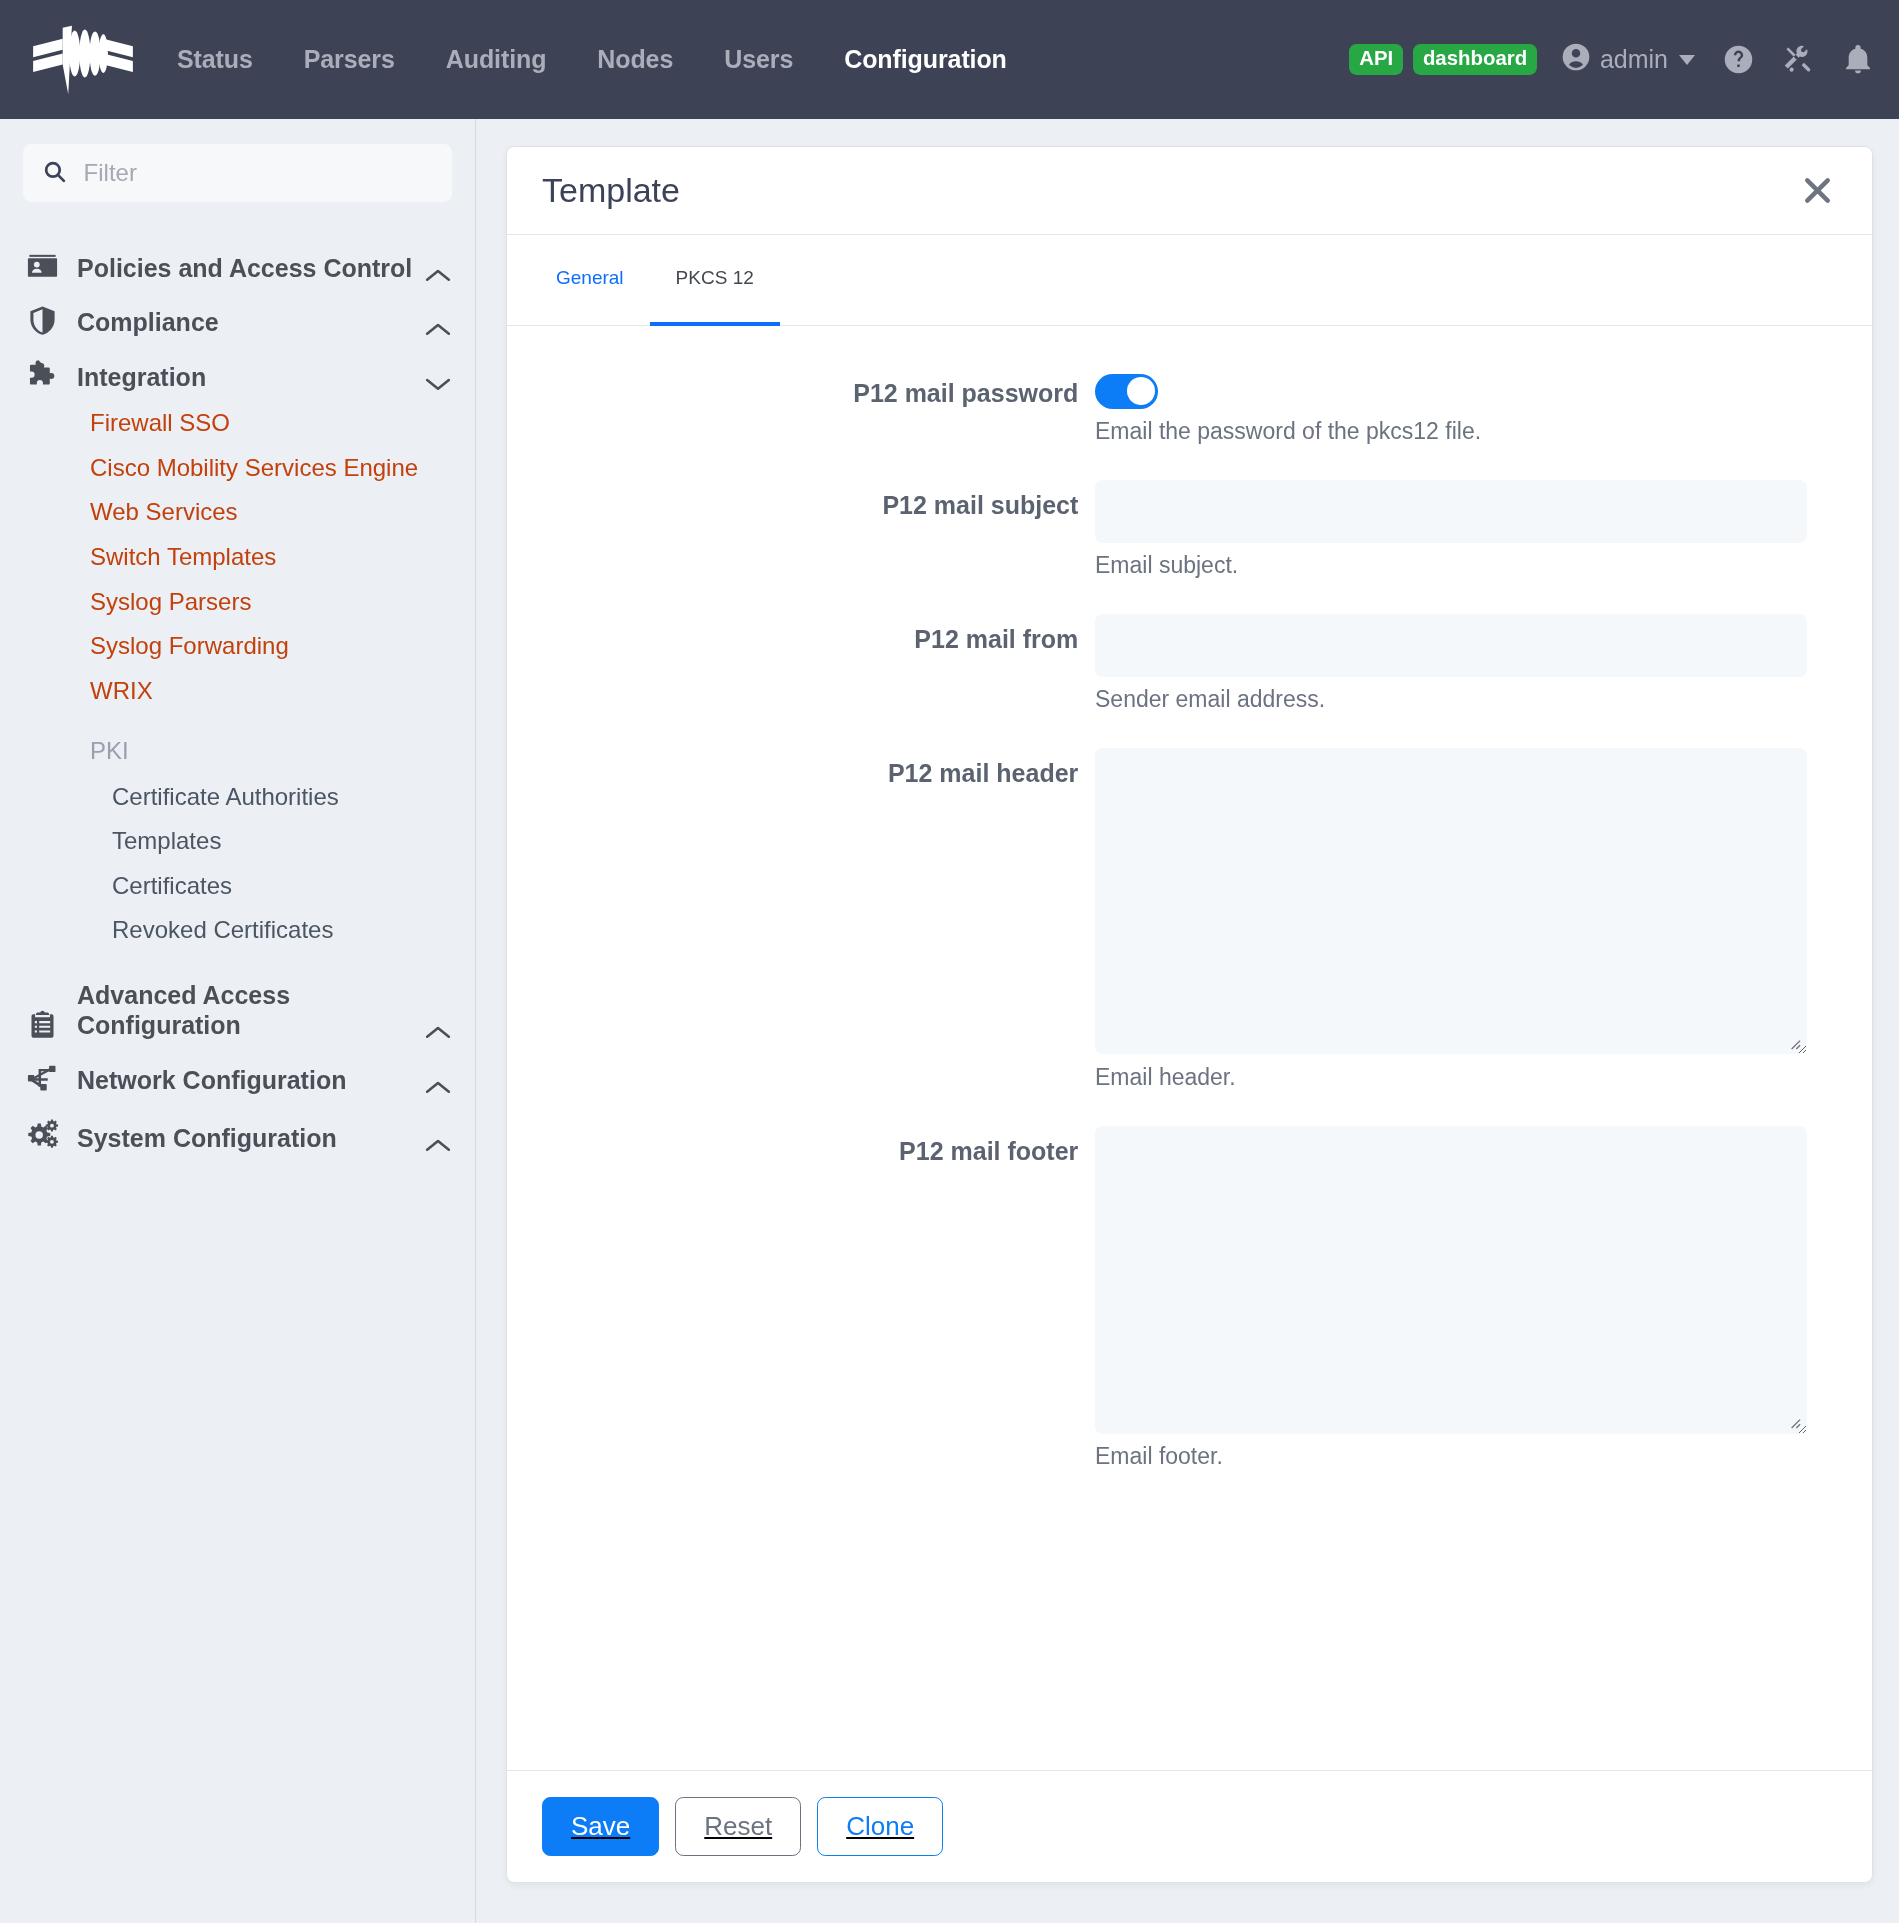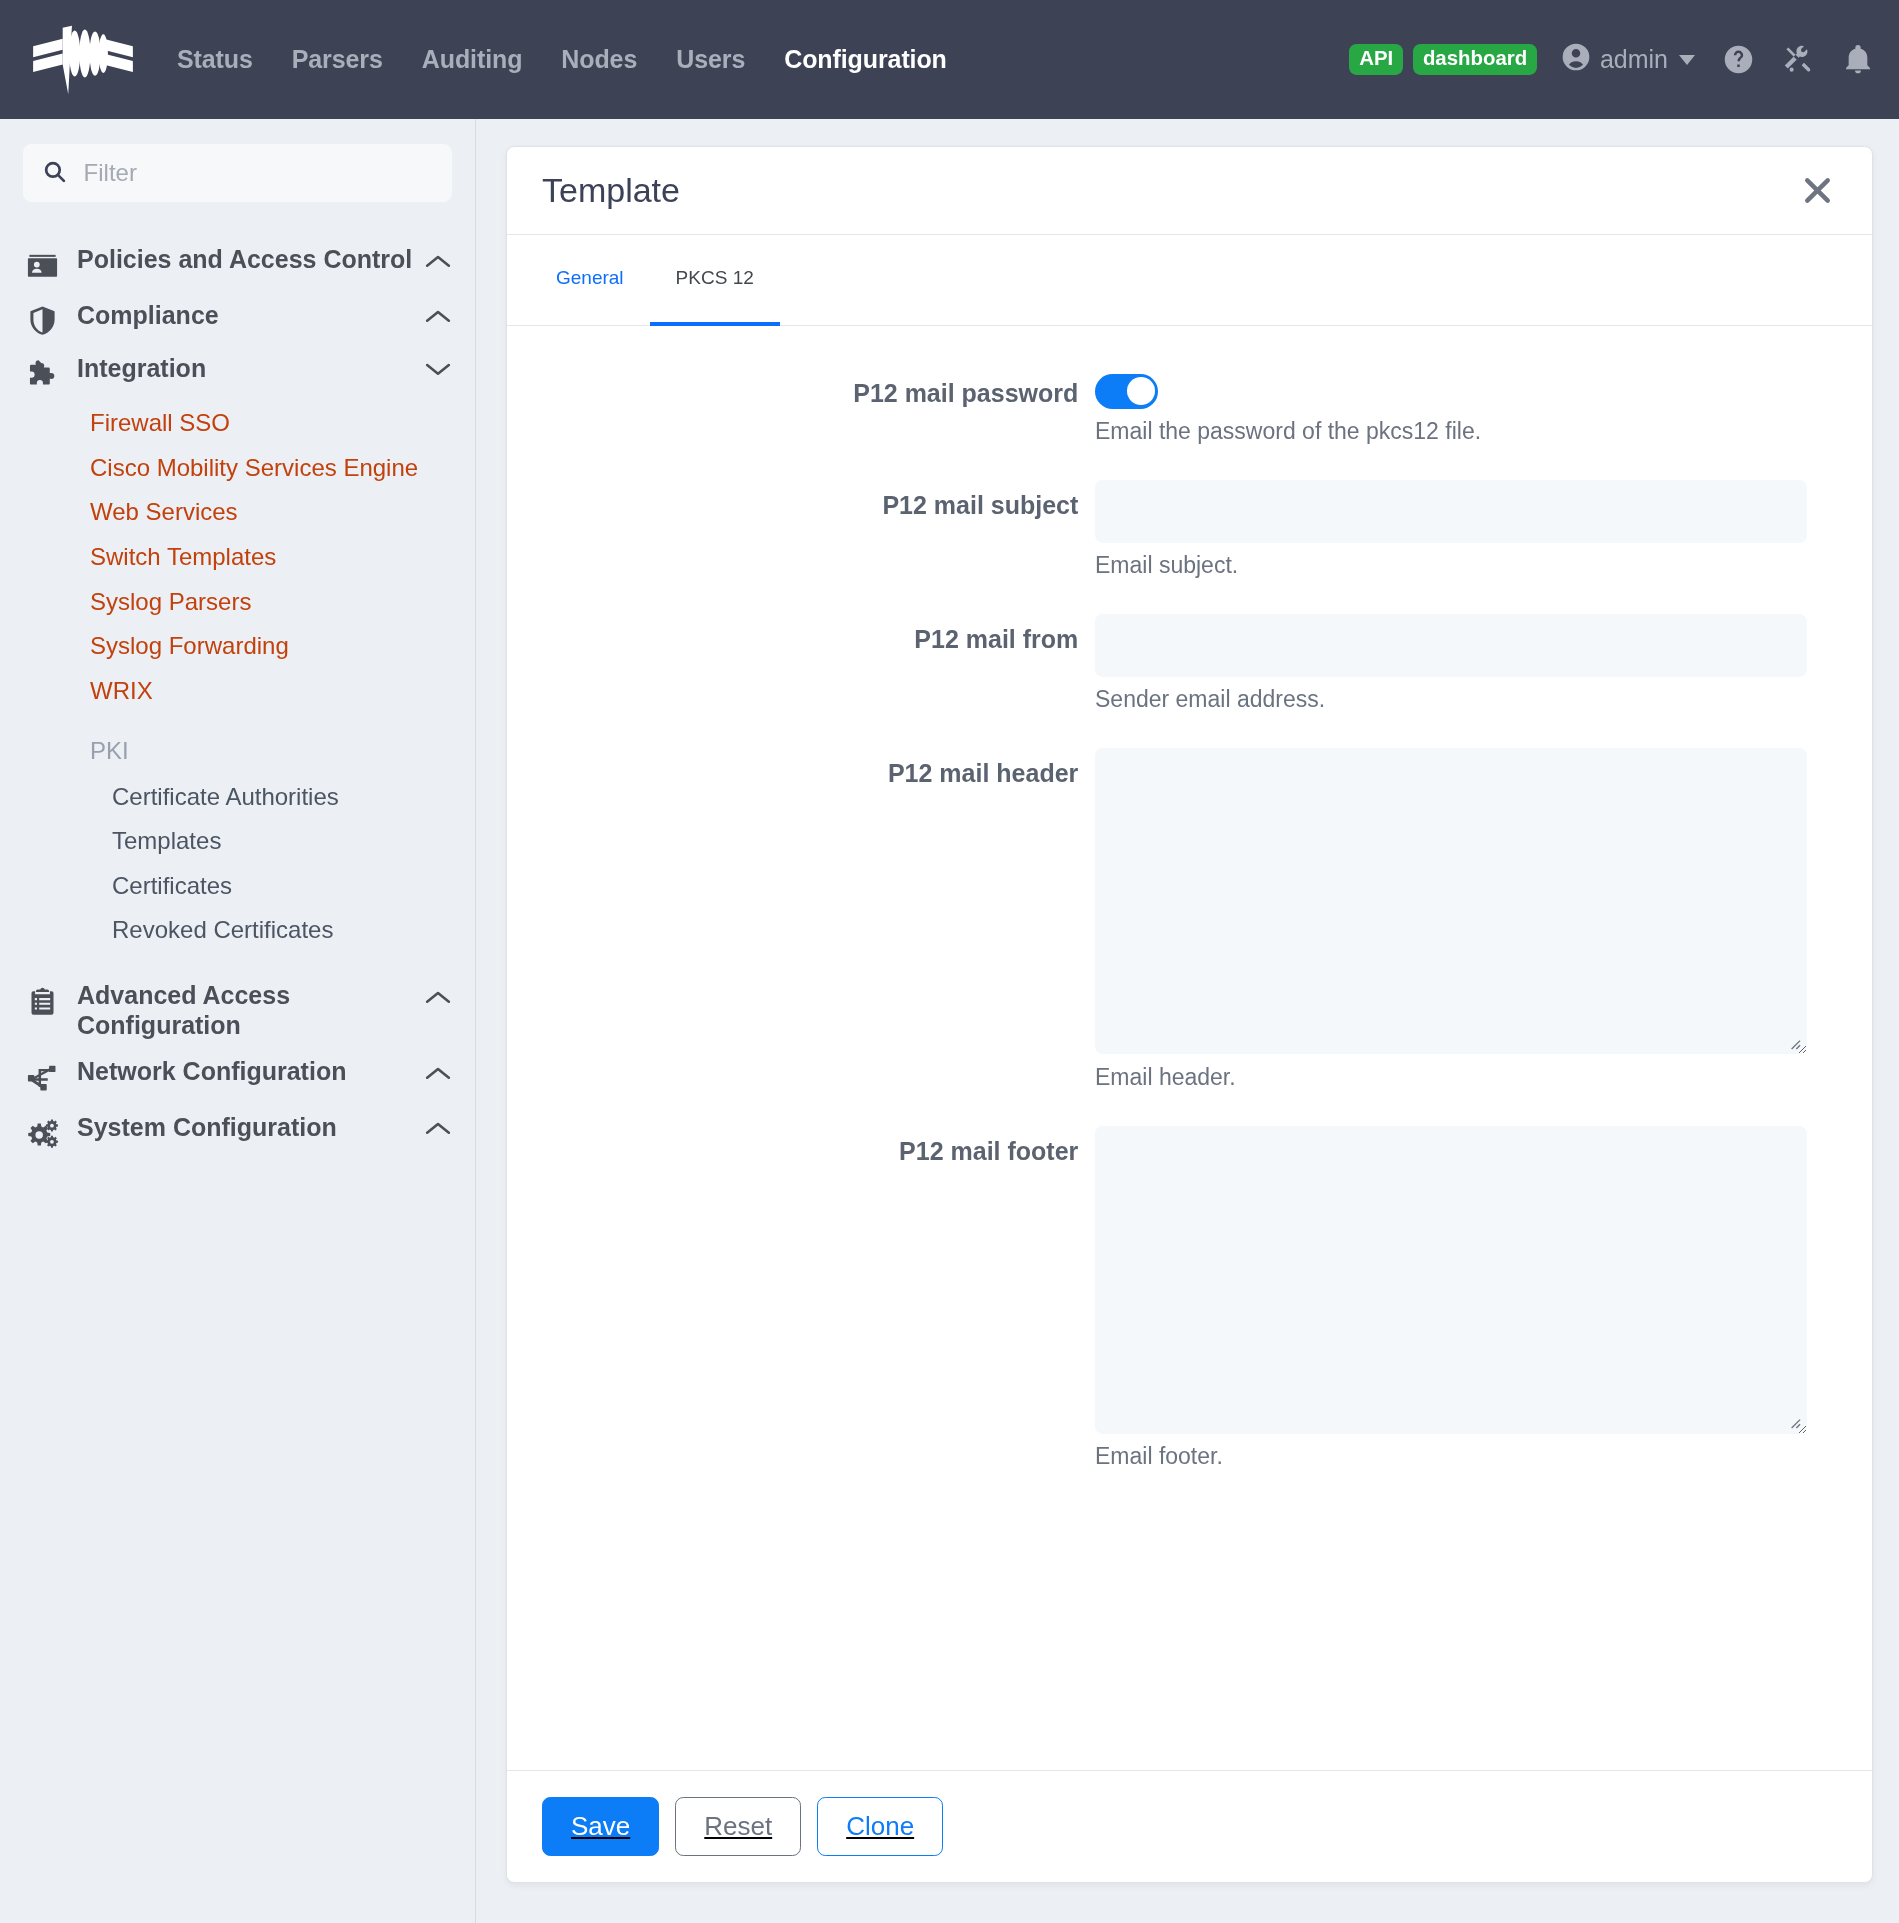--- a/index.html
+++ b/index.html
@@ -22,21 +22,21 @@
   }
   .brand {
     width: 109px; height: 69px;
     margin-right: 20.4px;
     display: flex; align-items: center; justify-content: center;
     flex: none;
   }
   .nav-links {
     display: flex;
     align-items: center;
-    gap: 0px;
+    gap: 12px;
   }
   .nav-link {
     color: #a9aeba;
     font-size: 25px;
     font-weight: 700;
     padding: 0 19.5px;
     white-space: nowrap;
     cursor: pointer;
     letter-spacing: -0.1px;
   }
@@ -109,21 +109,21 @@
     font-size: 24px;
     color: #3c4257;
     font-family: "Liberation Sans", sans-serif;
     margin-left: 15px;
     width: 100%;
   }
   .filter-input::placeholder { color: #a4a9b4; }
 
   .sb-group {
     display: flex;
-    align-items: flex-start;
+    align-items: flex-end;
     padding: 8.3px 0;
     cursor: pointer;
   }
   .sb-group .ico {
     width: 39px; flex: none;
     margin-right: 15px;
     display: flex; align-items: center; justify-content: center;
     padding-top: 3.7px;
   }
   .sb-group .lbl {

